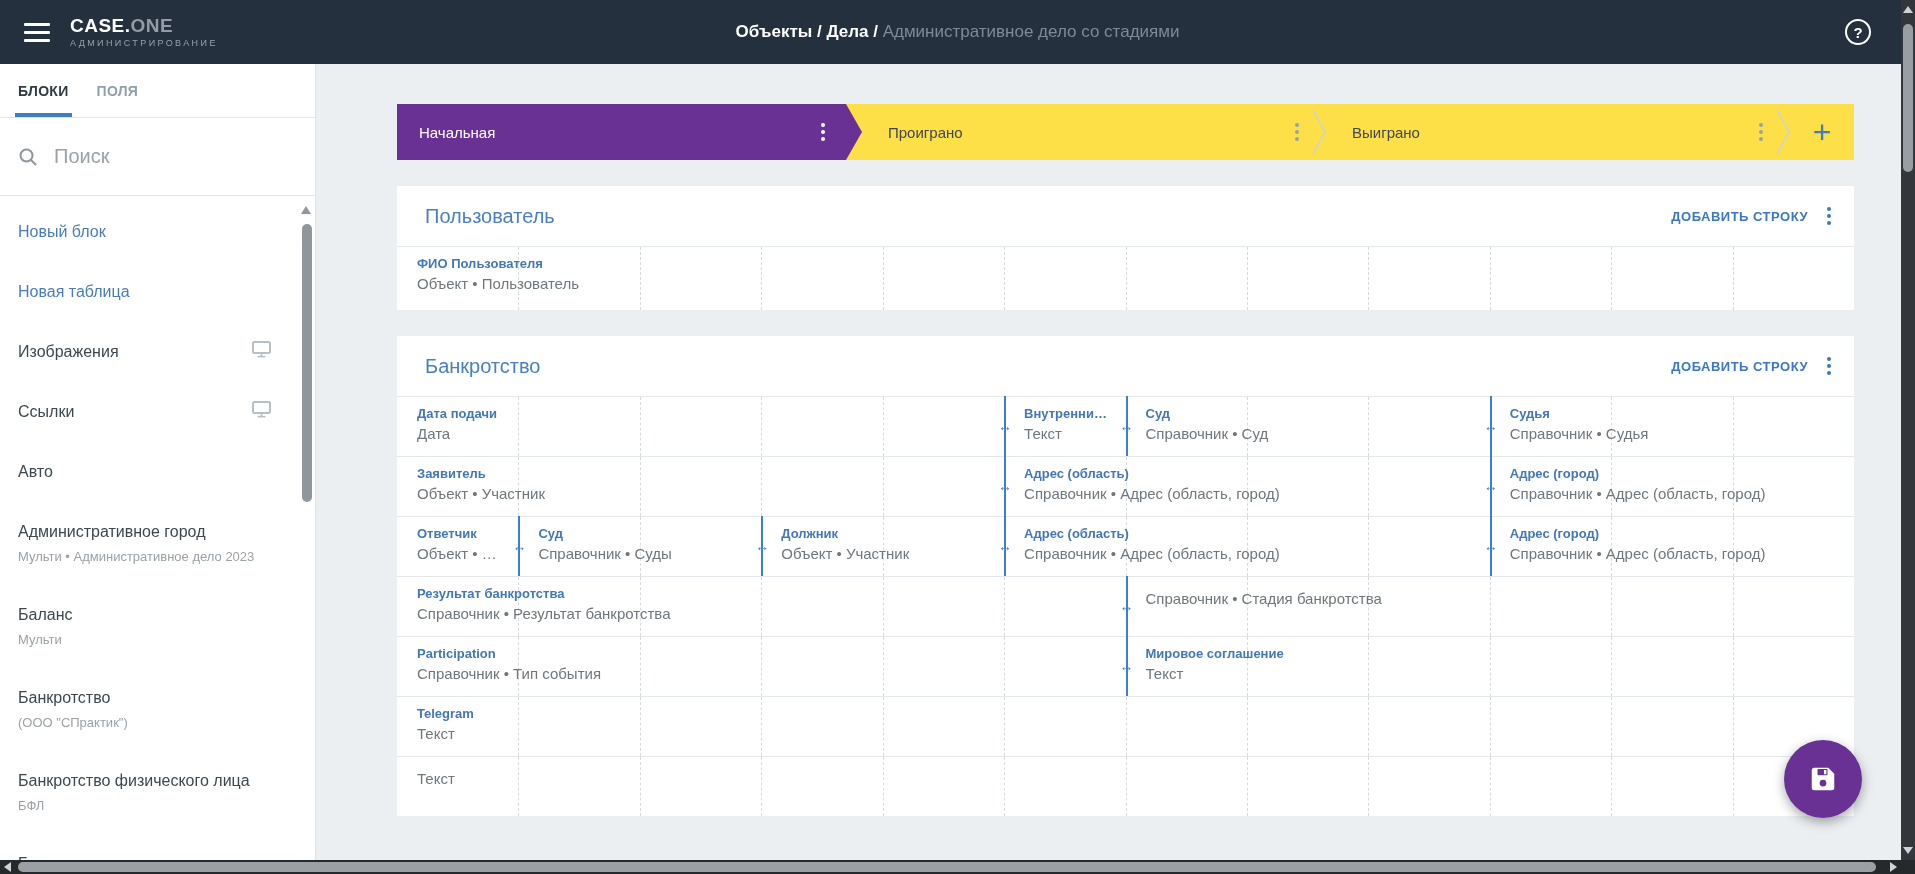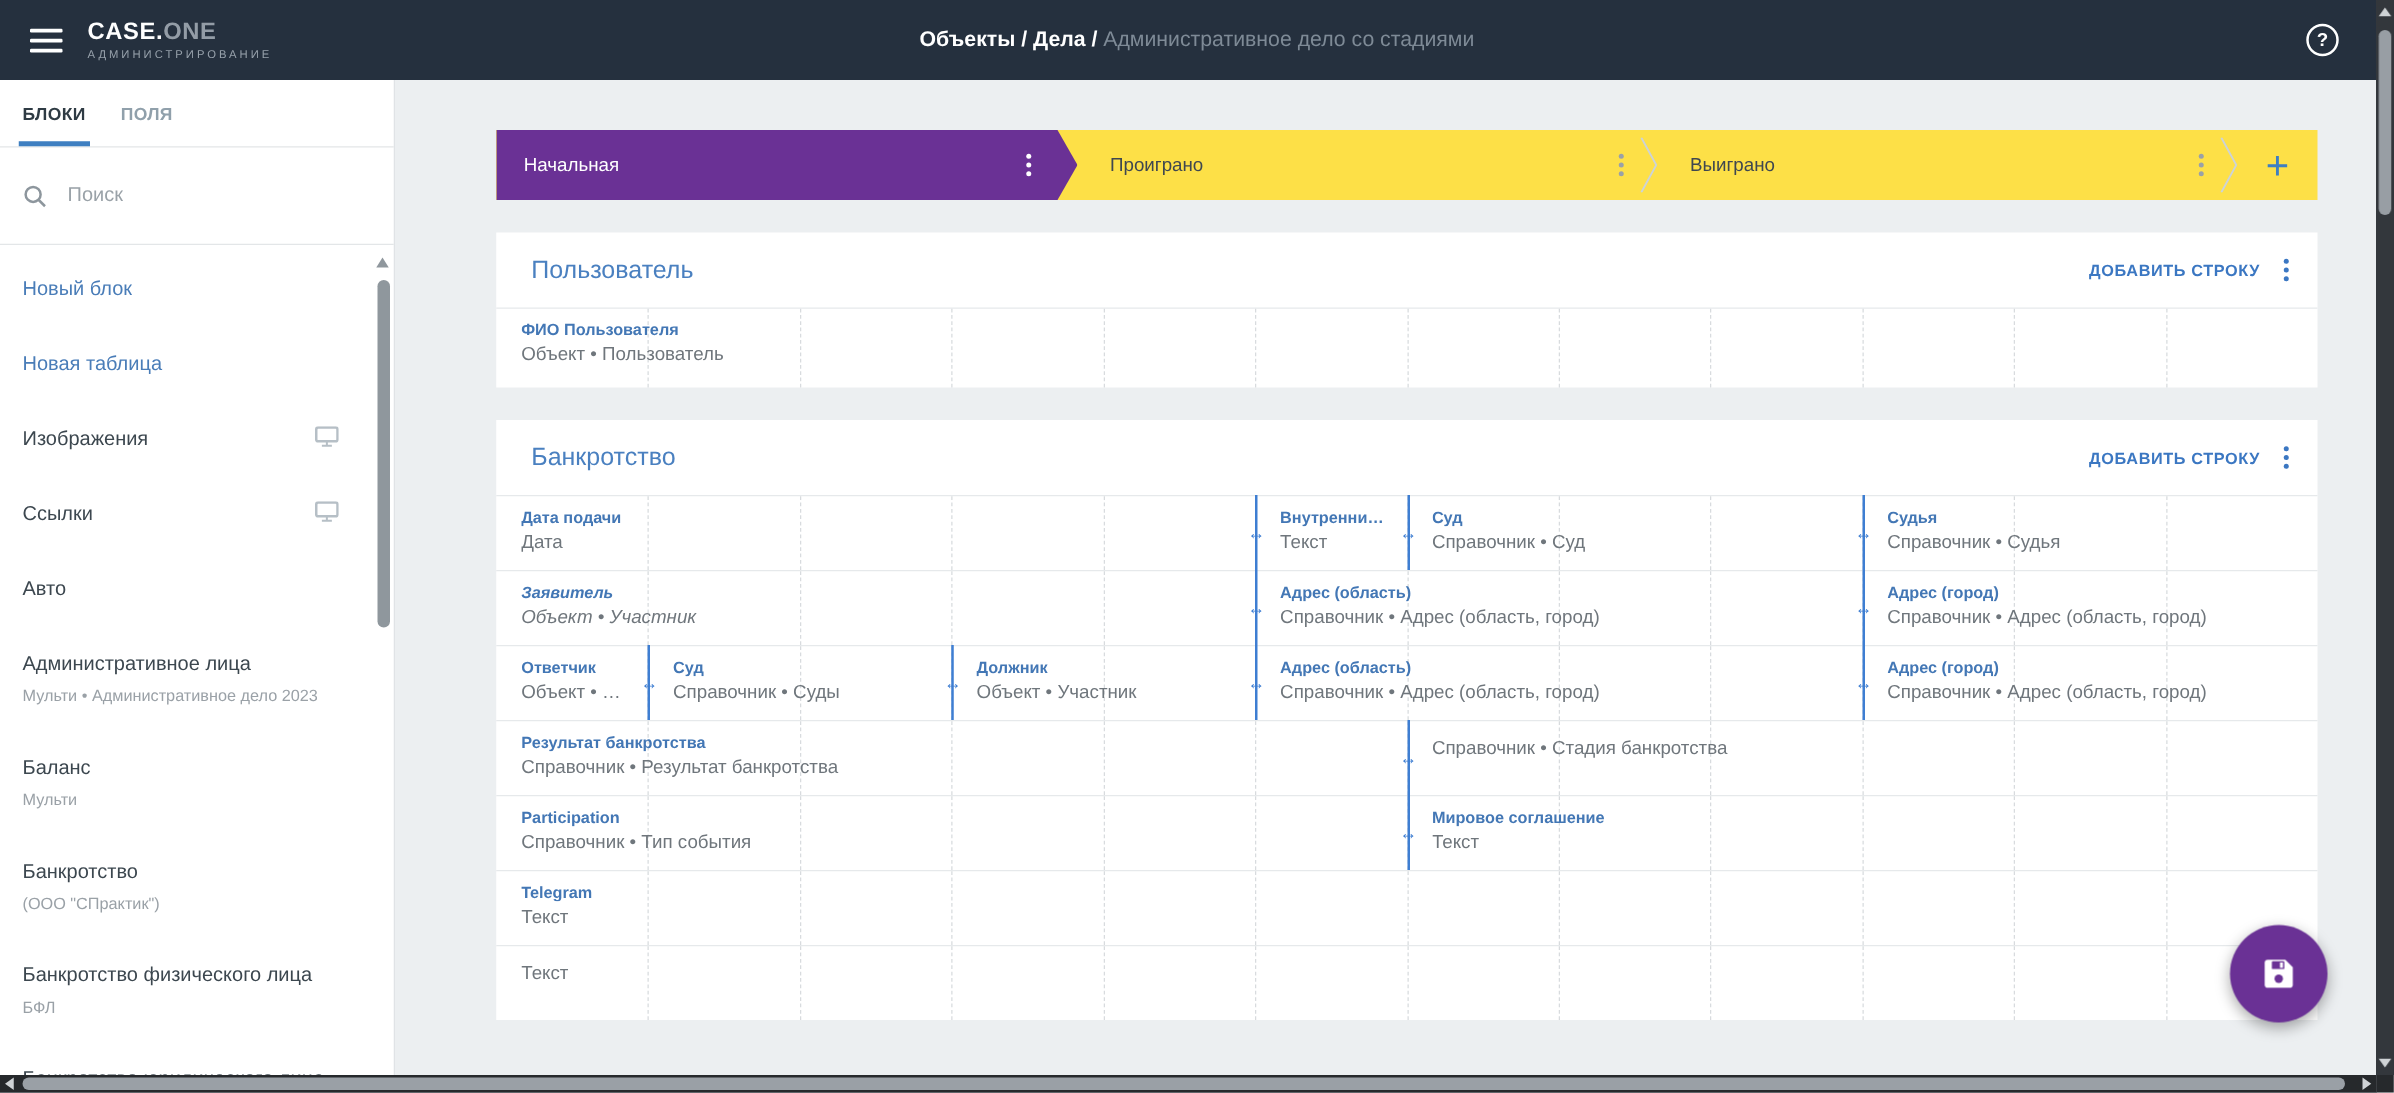--- a/index.html
+++ b/index.html
@@ -24,21 +24,21 @@
   .crumbs .muted{color:#7e8a96;font-weight:400;}
   .help{position:absolute;right:44px;top:19px;width:26px;height:26px;border:2px solid #fff;border-radius:50%;color:#fff;font-size:15px;font-weight:700;display:flex;align-items:center;justify-content:center;cursor:pointer;}
   
   .page-body{display:flex;height:810px;}
   .sidebar{width:316px;background:#fff;border-right:1px solid #e0e3e6;display:flex;flex-direction:column;}
   .sb-tabs{height:54px;border-bottom:1px solid #e3e6e8;display:flex;gap:28px;padding:0 18px;flex-shrink:0;}
   .sb-tab{display:flex;align-items:center;font-size:14px;font-weight:700;color:#90a0ab;cursor:pointer;position:relative;letter-spacing:.3px;}
   .sb-tab.active{color:#2f3b44;}
   .sb-tab.active::after{content:"";position:absolute;left:-3px;right:-3px;bottom:0;height:4px;background:var(--underline-blue);}
   .sb-search{height:78px;border-bottom:1px solid #e3e6e8;display:flex;align-items:center;padding:0 18px;gap:16px;flex-shrink:0;}
-  .sb-search input{border:none;outline:none;font-size:16px;color:#14532d;width:200px;}
+  .sb-search input{border:none;outline:none;font-size:20px;color:#14532d;width:200px;}
   .sb-search input::placeholder{color:#9aa2a8;}
   .sb-list{flex:1;position:relative;padding-top:6px;overflow:hidden;}
   .sb-item{padding:19px 44px 19px 18px;cursor:pointer;display:flex;justify-content:space-between;align-items:flex-start;}
   .sb-title{font-size:16px;color:#3c474f;line-height:22px;}
   .sb-item.link .sb-title{color:var(--link-blue);}
   .sb-sub{font-size:13px;color:#9aa1a7;line-height:18px;margin-top:5px;}
   .sb-scroll-arrow{position:absolute;right:4px;top:10px;width:0;height:0;border-left:5px solid transparent;border-right:5px solid transparent;border-bottom:8px solid #8f979d;}
   .sb-scroll-thumb{position:absolute;right:3px;top:28px;width:10px;height:278px;background:#8f979d;border-radius:5px;cursor:pointer;}
   
   .main{flex:1;display:flex;flex-direction:column;min-width:0;}
@@ -153,21 +153,21 @@
             <line x1="5.5" y1="15.6" x2="13.5" y2="15.6" stroke="#b6bfc6" stroke-width="1.6"></line>
           </svg>
         </div>
         <div class="sb-item">
           <div class="sb-itext">
             <div class="sb-title">Авто</div>
           </div>
         </div>
         <div class="sb-item">
           <div class="sb-itext">
-            <div class="sb-title">Административное лица</div>
+            <div class="sb-title">Административное город</div>
             <div class="sb-sub">Мульти • Административное дело 2023</div>
           </div>
         </div>
         <div class="sb-item">
           <div class="sb-itext">
             <div class="sb-title">Баланс</div>
             <div class="sb-sub">Мульти</div>
           </div>
         </div>
         <div class="sb-item">
@@ -315,21 +315,21 @@
               <div class="gline" style="left: 16.6667%;"></div>
               <div class="gline" style="left: 25%;"></div>
               <div class="gline" style="left: 33.3333%;"></div>
               <div class="gline" style="left: 41.6667%;"></div>
               <div class="gline" style="left: 50%;"></div>
               <div class="gline" style="left: 58.3333%;"></div>
               <div class="gline" style="left: 66.6667%;"></div>
               <div class="gline" style="left: 75%;"></div>
               <div class="gline" style="left: 83.3333%;"></div>
               <div class="gline" style="left: 91.6667%;"></div>
-              <div class="field" style="left: 0%; width: 41.6667%; font-style: italic;">
+              <div class="field" style="left: 0%; width: 41.6667%;">
                 <div class="f-label">Заявитель</div>
                 <div class="f-sub">Объект • Участник</div>
               </div>
               <div class="field" style="left: 41.6667%; width: 33.3333%;">
                 <div class="f-label">Адрес (область)</div>
                 <div class="f-sub">Справочник • Адрес (область, город)</div>
               </div>
               <div class="handle" style="left: 41.6667%;">
                 <span class="harrow">↔</span>
               </div>

